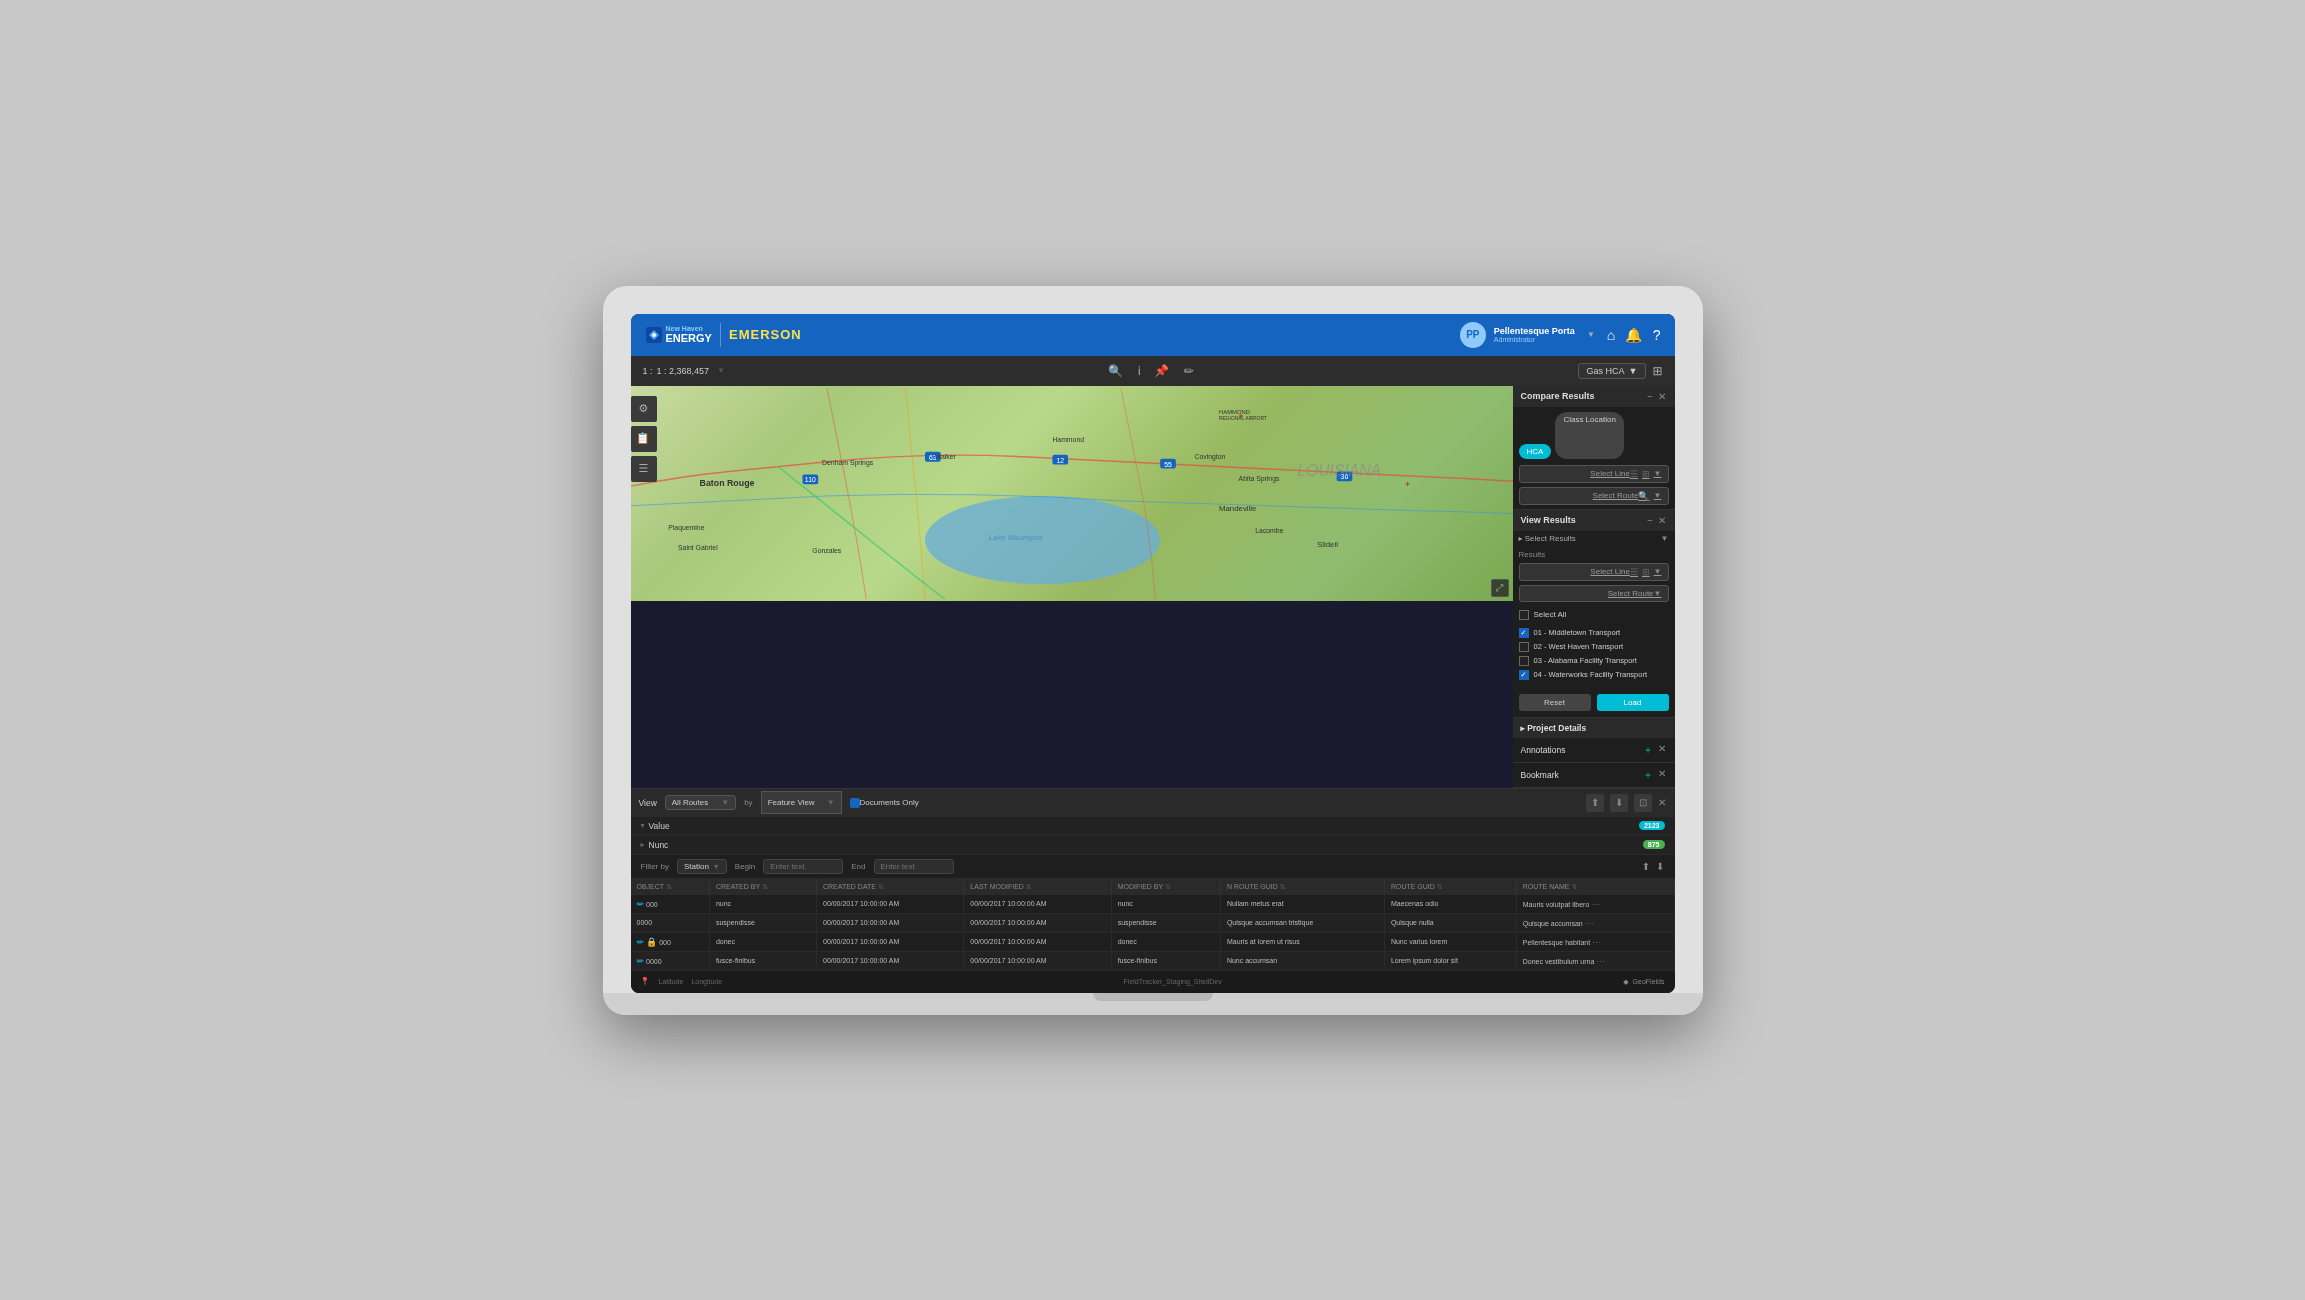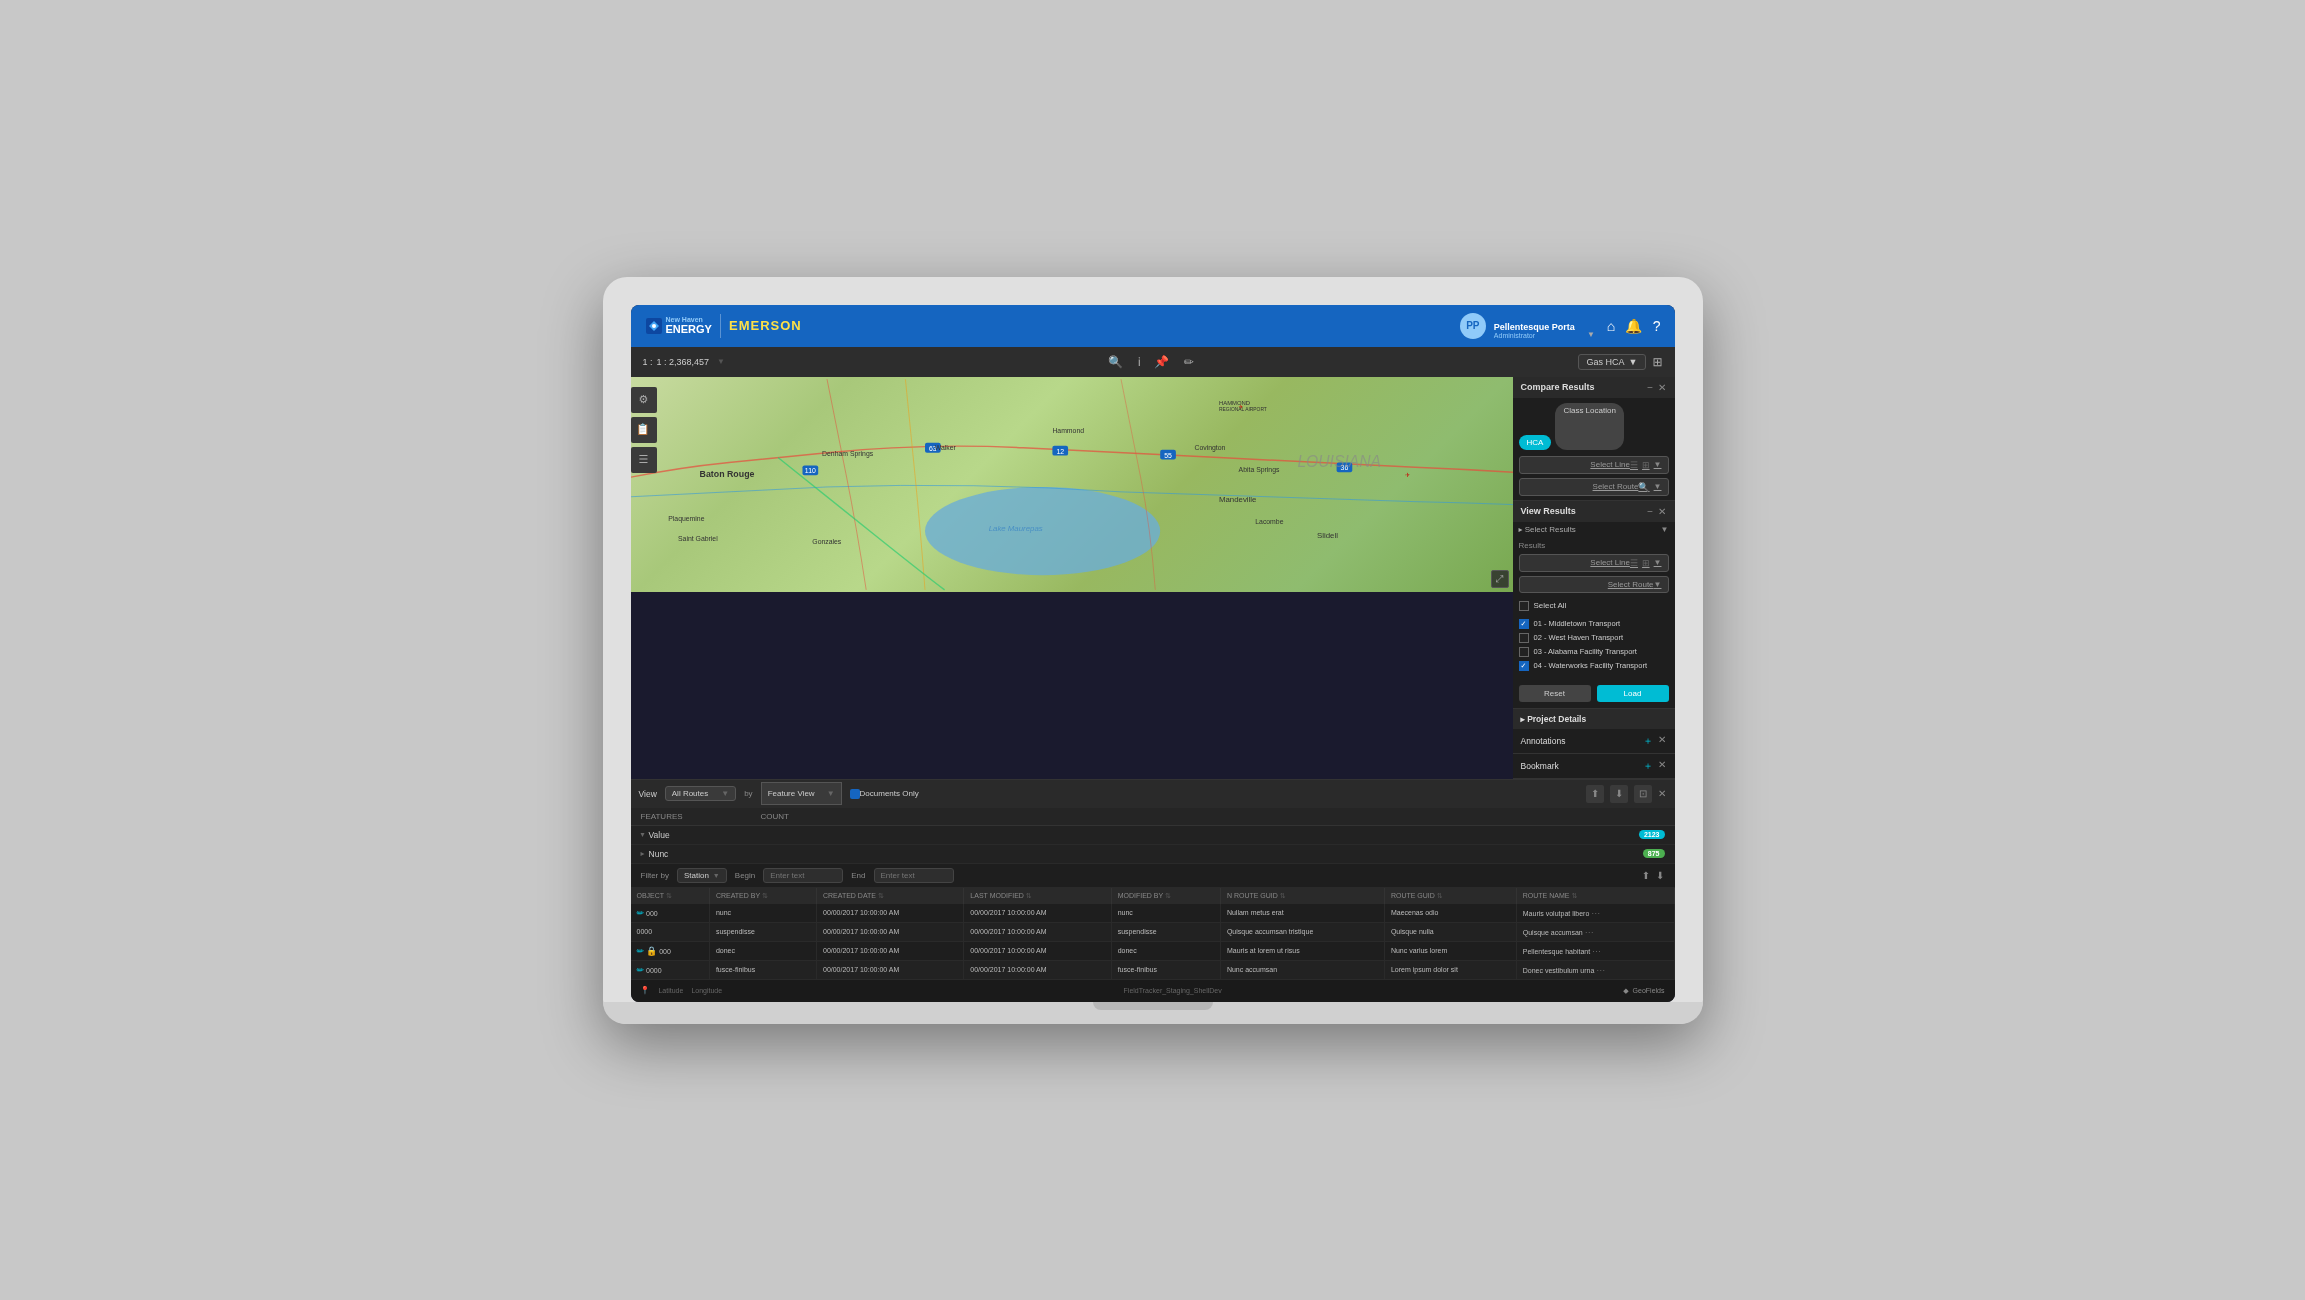--- a/index.html
+++ b/index.html
@@ -75,21 +75,21 @@
     .logo-divider { width: 1px; height: 24px; background: rgba(255,255,255,0.3); }
     .emerson-logo { color: #fde047; font-size: 13px; font-weight: bold; letter-spacing: 1px; }
 
     .top-nav-right {
       display: flex;
       align-items: center;
       gap: 12px;
     }
     .user-info {
       display: flex;
-      align-items: flex-end;
+      align-items: center;
       gap: 8px;
       cursor: pointer;
     }
     .user-avatar {
       width: 26px; height: 26px;
       border-radius: 50%;
       background: #90caf9;
       display: flex; align-items: center; justify-content: center;
       font-size: 10px; color: #1565c0; font-weight: bold;
     }
@@ -759,24 +759,20 @@
           <span class="docs-label">Documents Only</span>
         </div>
         <div class="view-toolbar-right">
           <div class="toolbar-btn-sm">⬆</div>
           <div class="toolbar-btn-sm">⬇</div>
           <div class="toolbar-btn-sm">⊡</div>
           <span class="toolbar-btn-close">✕</span>
         </div>
       </div>
 
-      <div class="features-header">
-        <span class="feat-col feat-col-1">FEATURES</span>
-        <span class="feat-col feat-col-2">COUNT</span>
-      </div>
 
       <div class="feature-row">
         <span class="feature-row-expand">▾</span>
         <span class="feature-name">Value</span>
         <span class="feature-badge">2123</span>
       </div>
       <div class="feature-row">
         <span class="feature-row-expand">▸</span>
         <span class="feature-name">Nunc</span>
         <span class="feature-badge green">875</span>

